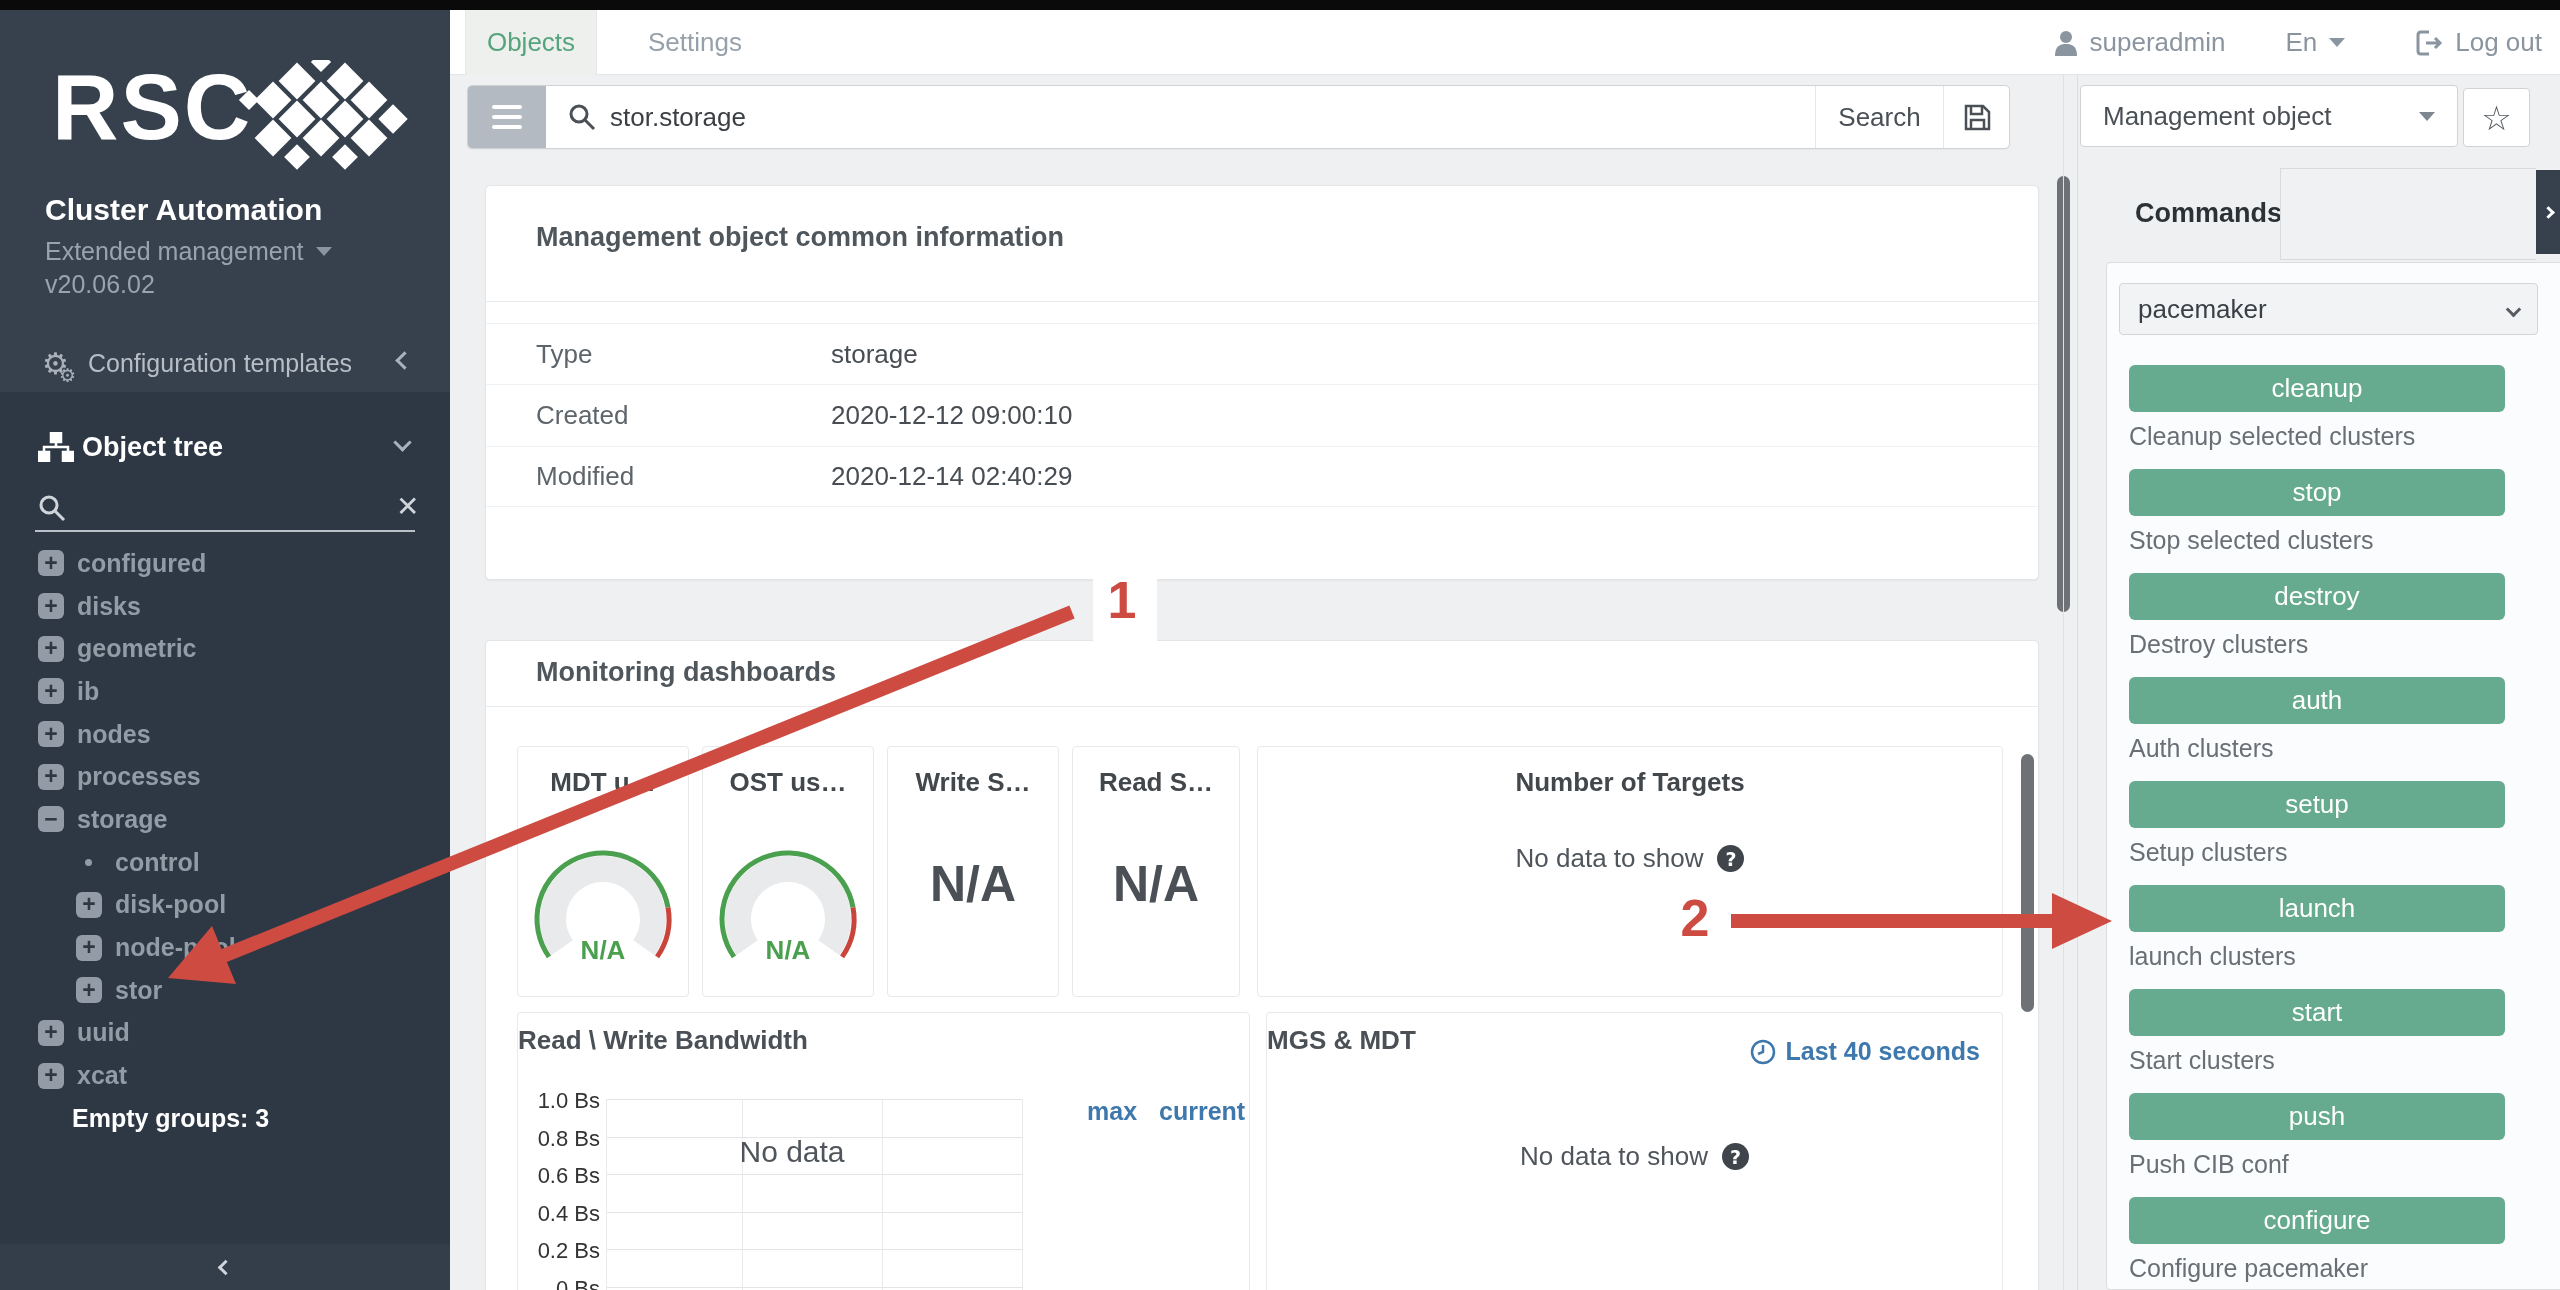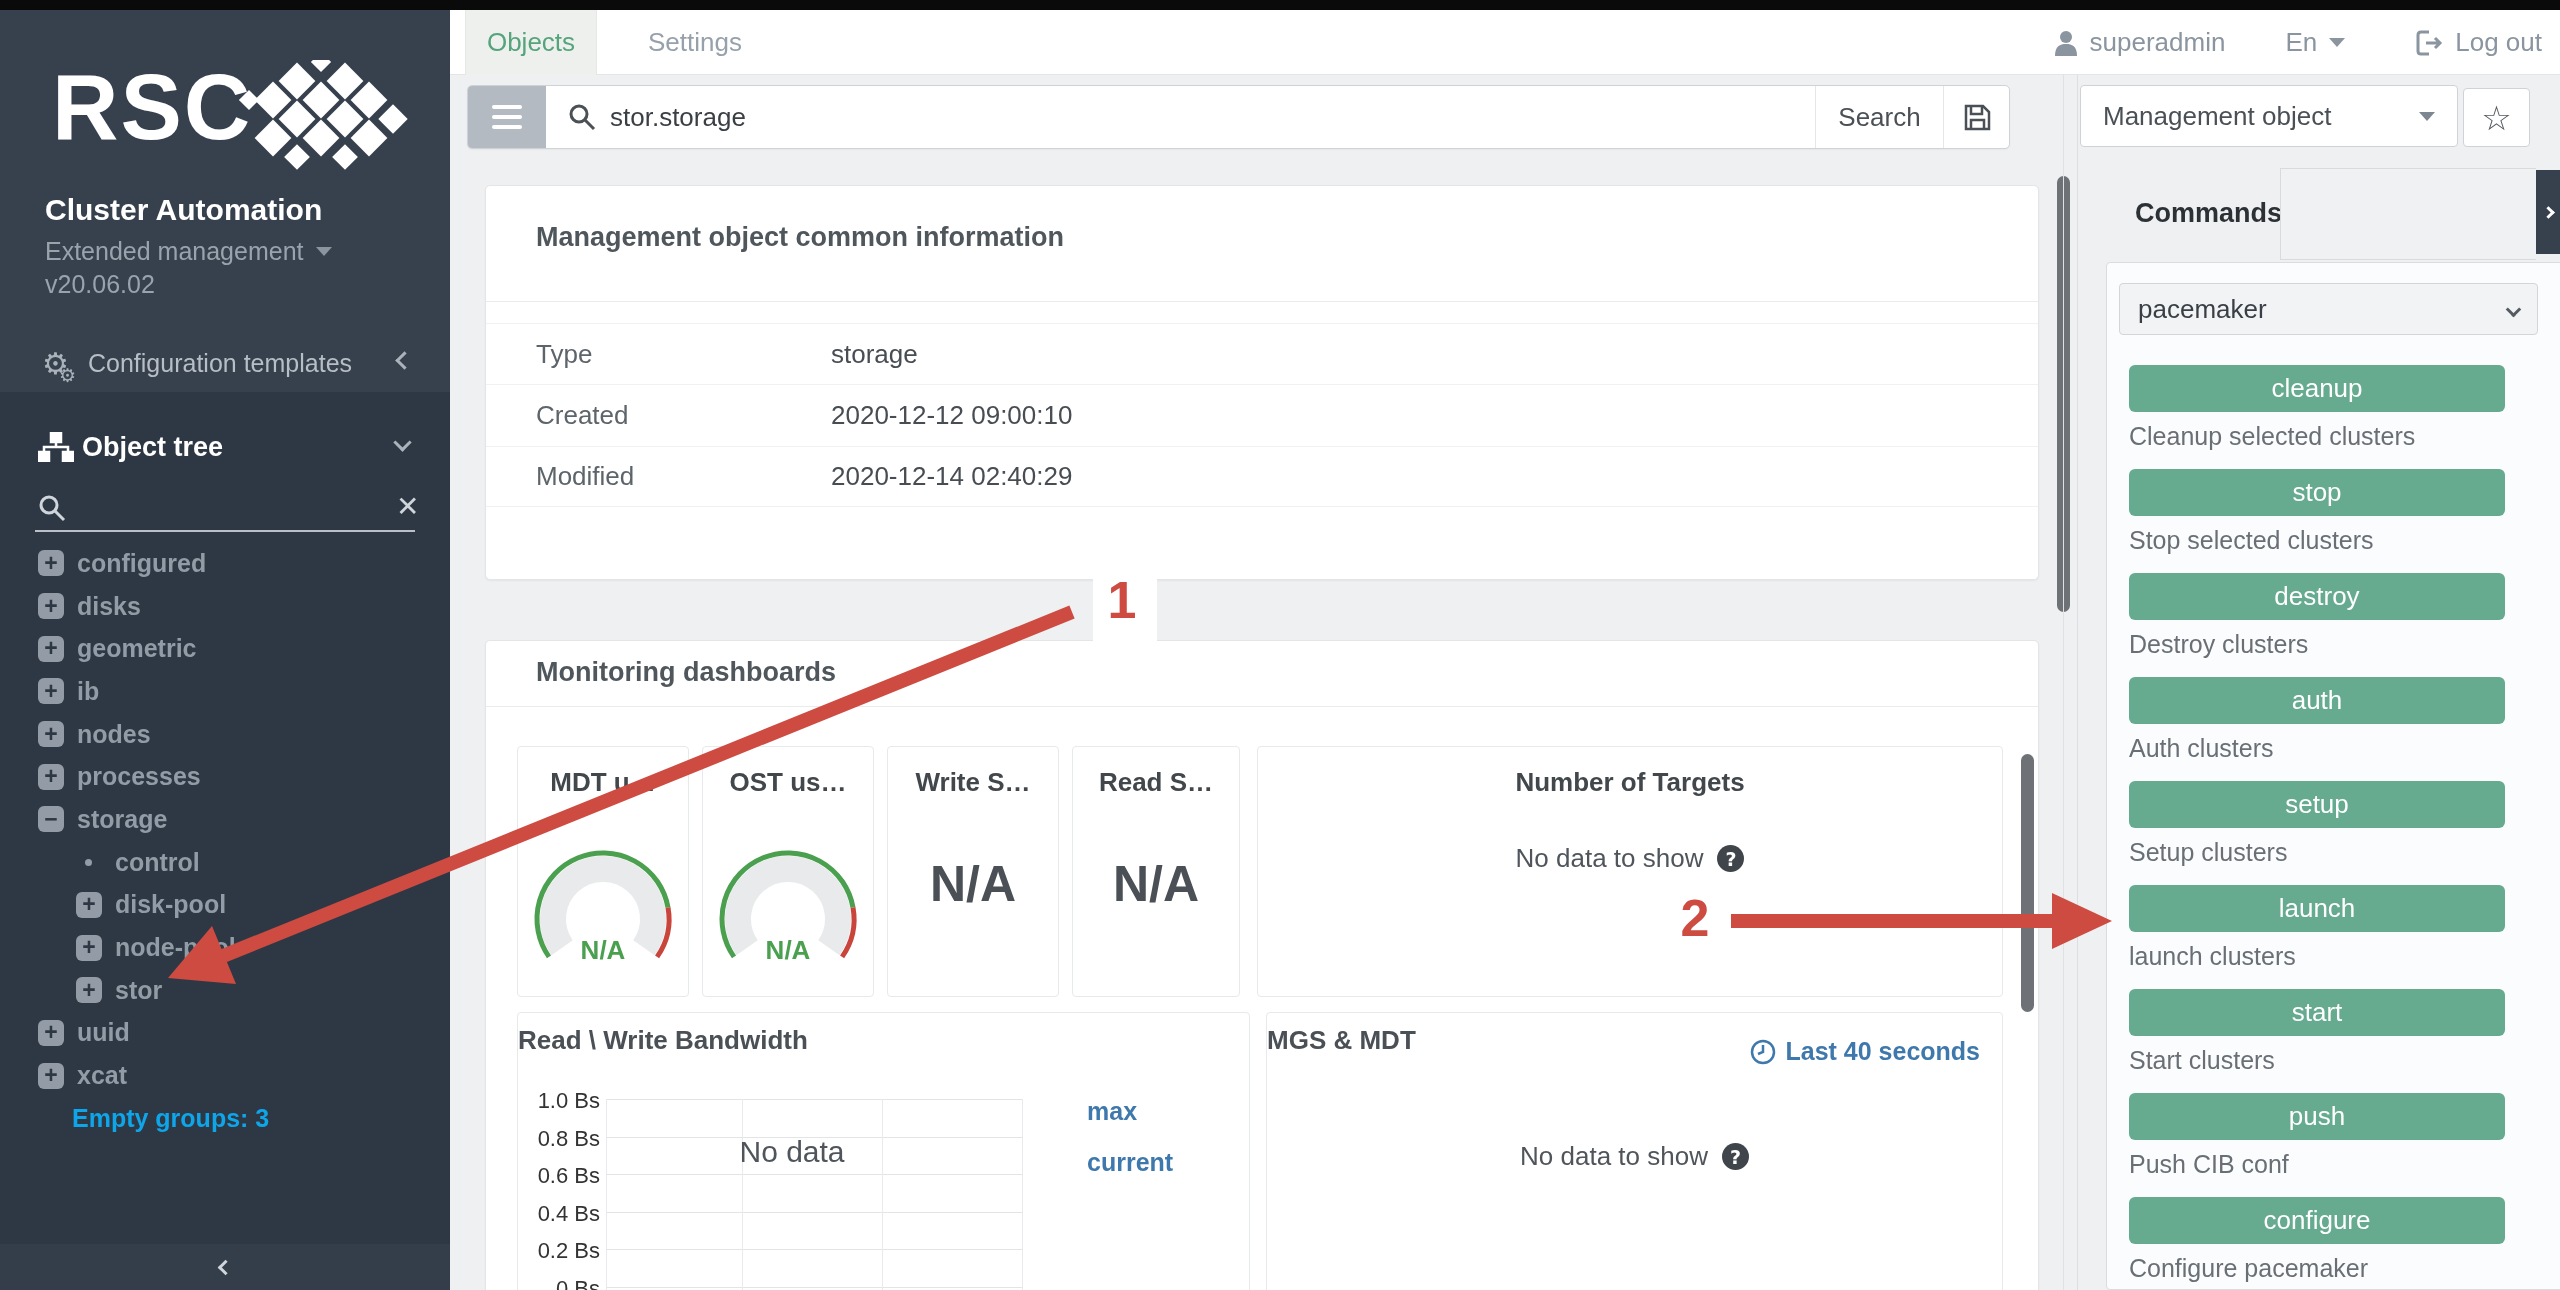--- a/index.html
+++ b/index.html
@@ -35,21 +35,21 @@
   #tree-head-label { left:82px; top:40px; font-size:27px; font-weight:bold; color:#fff; }
   #tree-head-chev { left:396px; top:44px; }
   #tree-search-icon { left:38px; top:102px; }
   #tree-search-clear { left:396px; top:98px; color:#cfd5da; font-size:28px; font-weight:bold; }
   #tree-search-line { left:35px; top:138px; width:380px; height:2px; background:#b9c0c7; }
   #tree-list { left:0; top:150px; width:450px; }
   .tree-item { height:42.7px; display:flex; align-items:center; font-size:25px; font-weight:bold; color:#929ca6; padding-left:38px; }
   .tree-item.lvl1 { padding-left:76px; }
   .tbox { width:26px; height:26px; border-radius:6px; background:#939ca6; color:#2e3845; display:inline-flex; align-items:center; justify-content:center; font-size:23px; font-weight:bold; margin-right:13px; line-height:1; flex:0 0 26px; }
   .bullet { width:7px; height:7px; border-radius:50%; background:#929ca6; display:inline-block; margin:0 23px 0 9px; flex:0 0 7px; }
-  .tree-item.empty { color:#0ea5e9; padding-left:72px; font-weight:bold; }
+  .tree-item.empty { color:#ffffff; padding-left:72px; font-weight:bold; }
   #sidebar-footer { left:0; top:1234px; width:450px; height:46px; background:#343e4b; display:flex; align-items:center; justify-content:center; }
   #sidebar-footer .chev { border-color:#cfd5da; width:11px; height:11px; }
 
   
   #topbar { left:450px; top:10px; width:2110px; height:65px; background:#ffffff; border-bottom:1px solid #e3e5e7; }
   #tab-objects { left:15px; top:0; width:132px; height:65px; background:#eef0ee; border-left:1px solid #e6e8e6; border-right:1px solid #e6e8e6; display:flex; align-items:center; justify-content:center; font-size:26px; color:#55a47b; }
   #tab-settings { left:180px; top:0; width:130px; height:65px; display:flex; align-items:center; justify-content:center; font-size:26px; color:#97a1ab; }
   #topbar-right { right:18px; top:0; height:65px; display:flex; color:#8a95a0; font-size:26px; }
   #topbar-right .grp { display:flex; align-items:center; gap:12px; }
 
@@ -93,21 +93,21 @@
   #mon-scrollthumb { position:absolute; left:1535px; top:113px; width:13px; height:258px; background:#6e7276; border-radius:7px; }
 
   .sub-card { position:absolute; top:371px; height:300px; border:1px solid #e7e9ea; border-radius:4px; background:#fff; }
   #rw-card { left:31px; width:733px; }
   #mgs-card { left:780px; width:737px; }
   .sub-title { position:absolute; top:12px; width:100%; font-size:26px; font-weight:bold; color:#4a5055; }
   .ytick { position:absolute; width:70px; text-align:right; font-size:22px; color:#333; }
   .hgrid { position:absolute; left:88px; width:416px; height:1px; background:#e2e4e6; }
   .vgrid { position:absolute; top:86px; width:1px; height:214px; background:#e8eaec; }
   #rw-nodata { position:absolute; left:274px; top:139px; transform:translate(-50%,-50%); font-size:30px; color:#4f555b; }
-  #rw-legend { position:absolute; left:569px; top:84px; display:flex; gap:22px; font-size:25px; font-weight:bold; color:#3e78ac;flex-direction:column; }
+  #rw-legend { position:absolute; left:569px; top:84px; display:flex; gap:22px; font-size:25px; font-weight:bold; color:#3e78ac; }
   #mgs-range { position:absolute; right:22px; top:24px; display:flex; align-items:center; gap:9px; font-size:25px; font-weight:bold; color:#3e78ac; }
   #mgs-nodata { position:absolute; top:128px; width:100%; }
 
   #main-scrollthumb { left:2057px; top:176px; width:13px; height:436px; background:#6e7276; border-radius:7px; }
   #divider-a { left:2063px; top:75px; width:1px; height:1215px; background:#dfe1e3; }
   #divider-b { left:2077px; top:75px; width:1px; height:1215px; background:#dcdee0; }
 
   
   #cmd-tabbar { left:2090px; top:165px; width:470px; height:95px; }
   #cmd-tab-label { position:absolute; left:45px; top:50%; transform:translateY(-50%); font-size:27px; font-weight:bold; color:#2c3136; }

